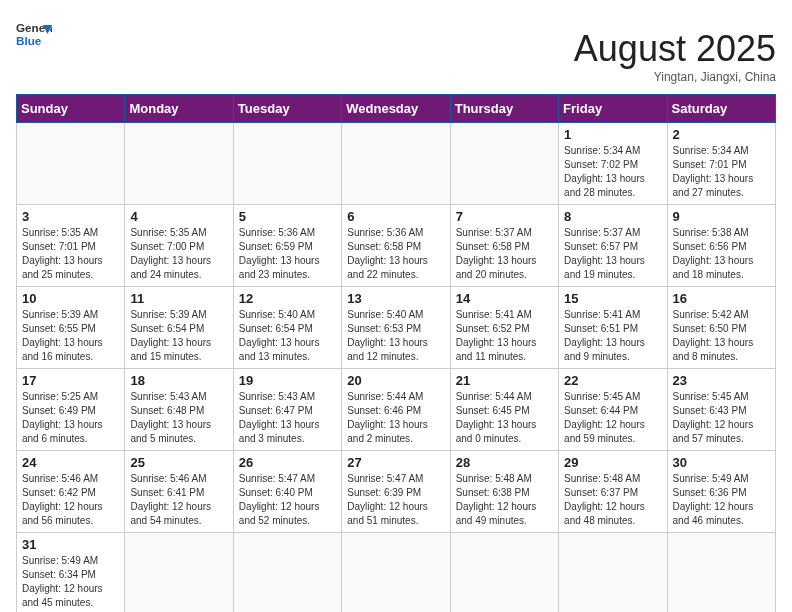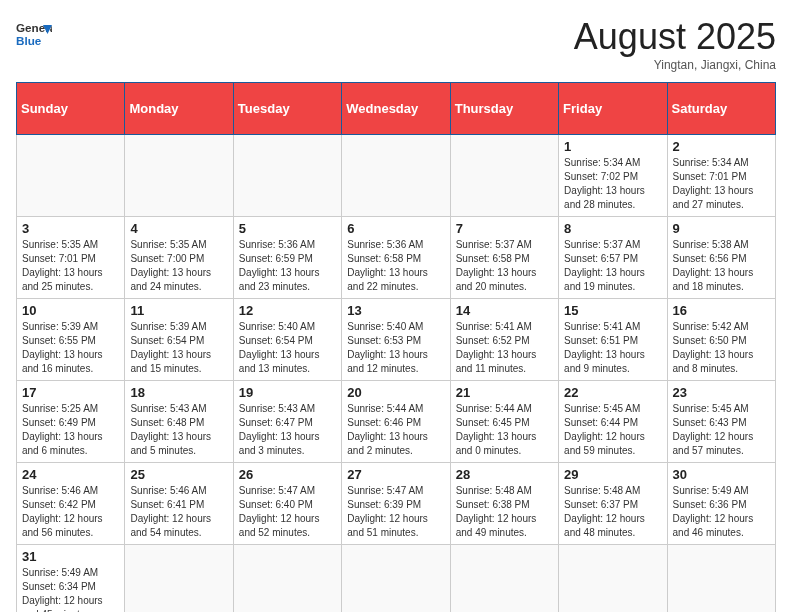--- a/index.html
+++ b/index.html
@@ -25,36 +25,37 @@
       width: 36px;
       height: 36px;
     }
     .title-area {
       text-align: right;
     }
     .calendar-title {
       font-size: 36px;
       font-weight: normal;
       color: #222;
+      margin-top: 12px;
     }
     .calendar-subtitle {
       font-size: 12px;
       color: #555;
     }
     table {
       width: 100%;
       border-collapse: collapse;
       table-layout: fixed;
     }
     thead tr th {
-      background-color: #ef4444;
+      background-color: #701a75;
       color: #fff;
       font-size: 13px;
       font-weight: bold;
-      padding: 18px 4px;
+      padding: 6px 4px;
       text-align: left;
       border: 1px solid #1a5a9a;
     }
     tbody tr td {
       border: 1px solid #ccc;
       vertical-align: top;
       padding: 4px 5px;
       font-size: 10px;
       color: #333;
       height: 75px;

